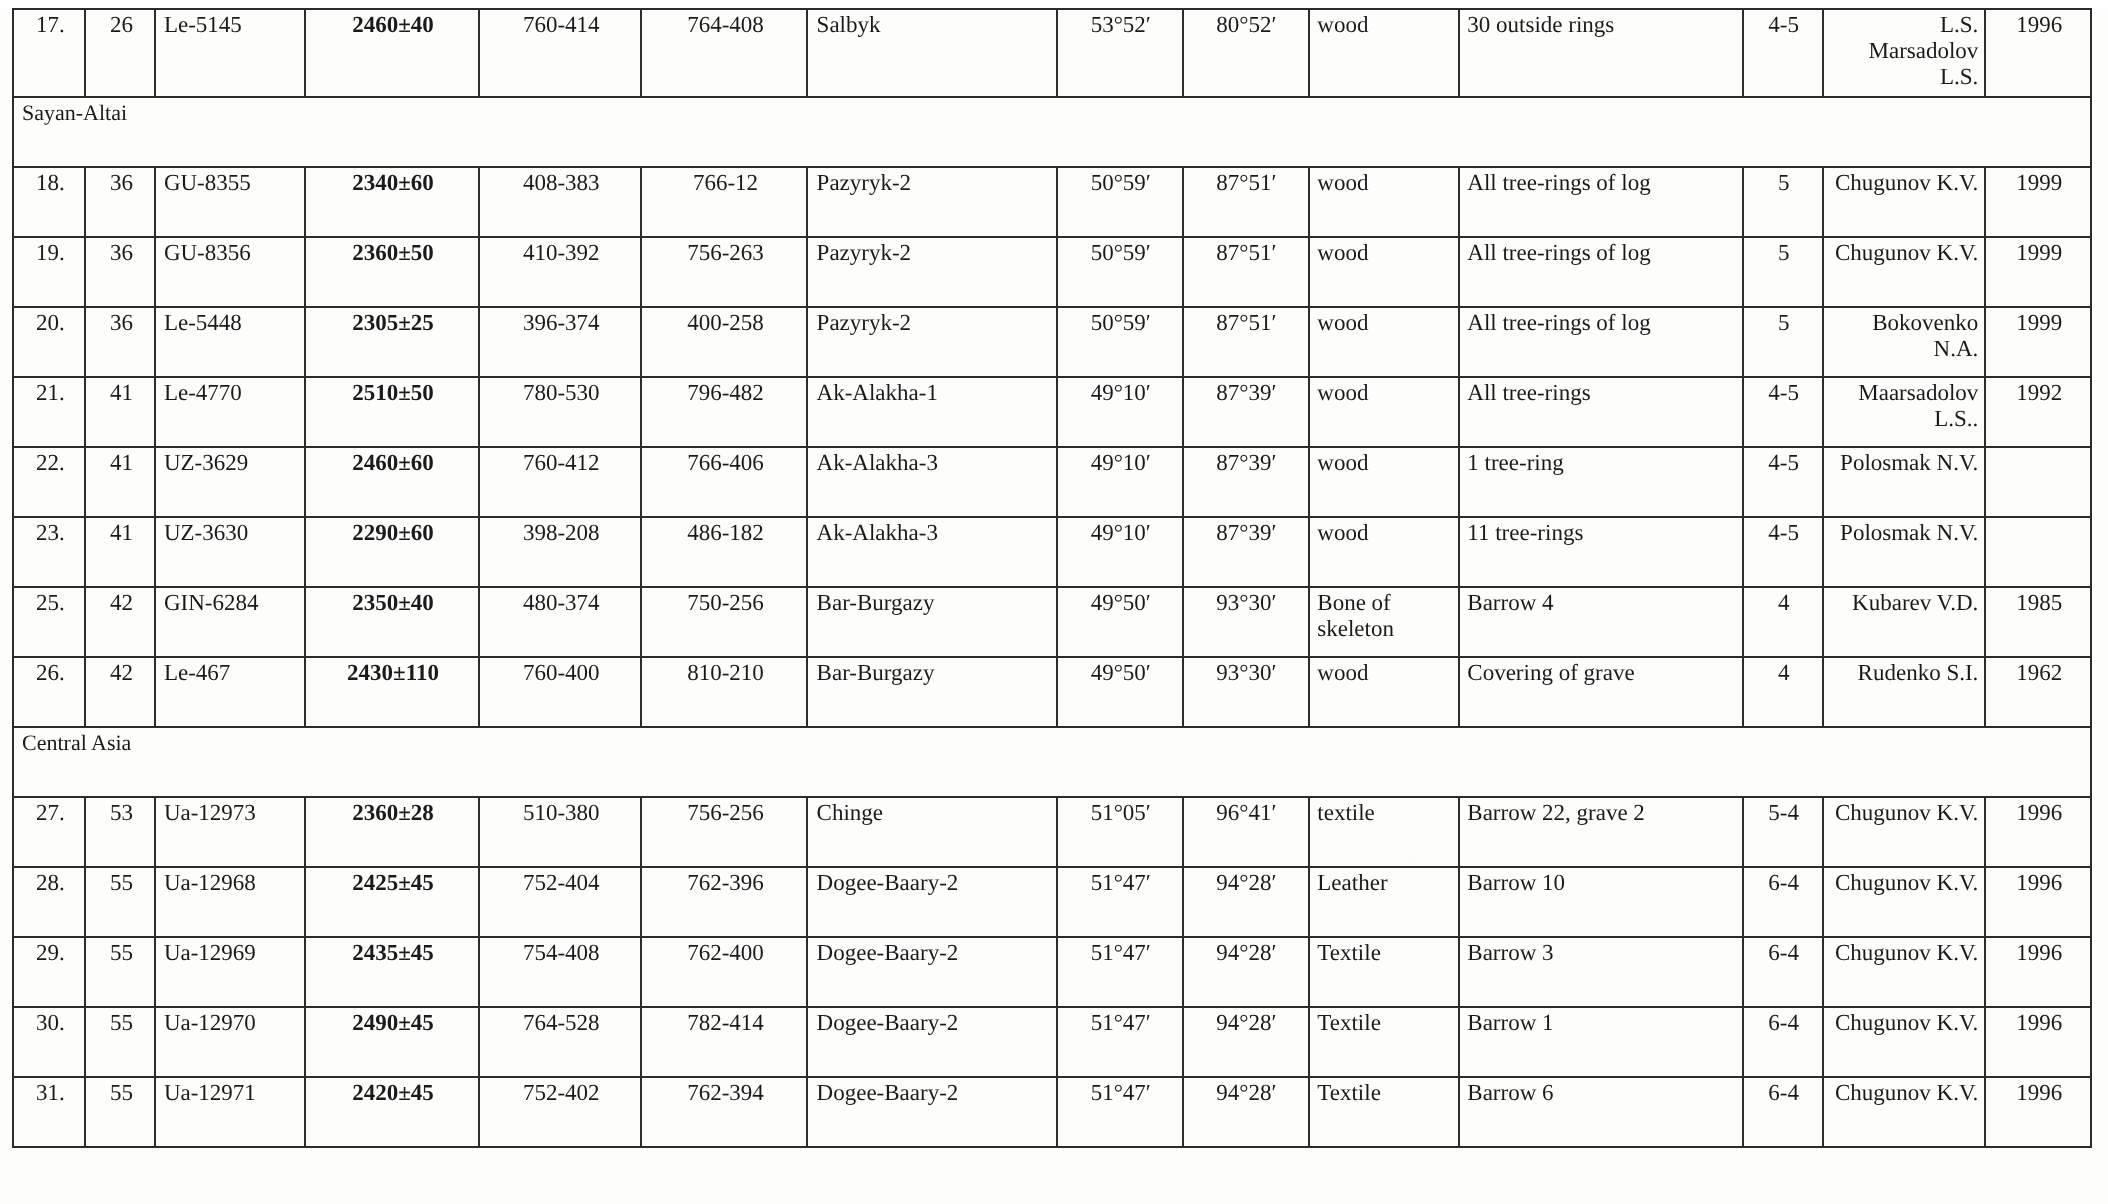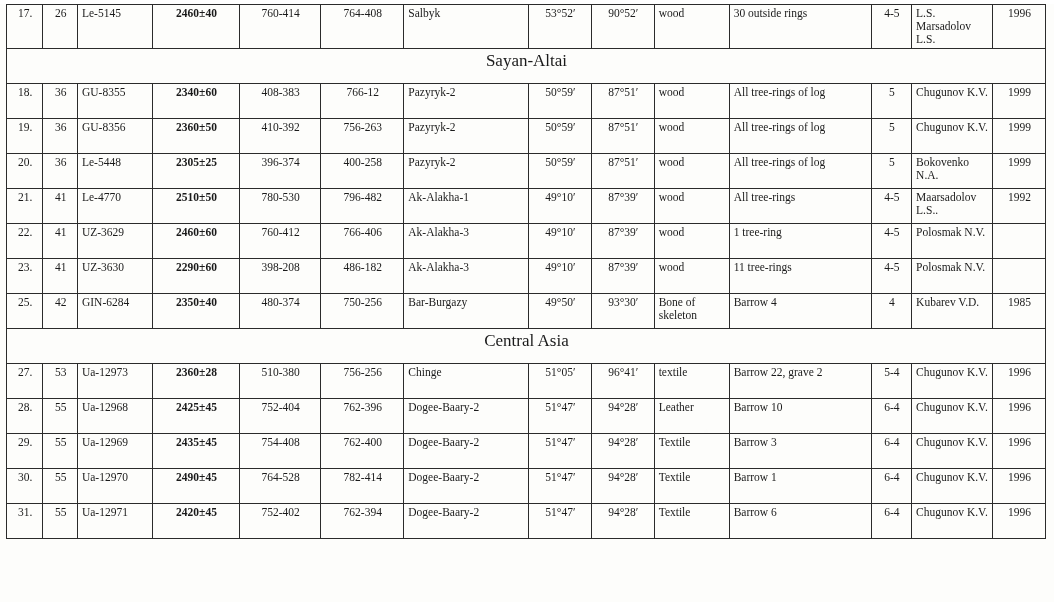--- a/index.html
+++ b/index.html
@@ -47,27 +47,27 @@
   col.c-lat    { width: 62px; }
   col.c-lon    { width: 62px; }
   col.c-mat    { width: 74px; }
   col.c-desc   { width: 140px; }
   col.c-phase  { width: 40px; }
   col.c-auth   { width: 80px; }
   col.c-year   { width: 52px; }
 
   .center { text-align: center; }
   .sec-row td {
-    text-align: center;
-    font-size: 17px;
+    text-align: left;
+    font-size: 11px;
     height: 16px;
     padding: 1px 2px;
   }
   .bold { font-weight: bold; margin-left: 10px; }
-  .auth-cell { line-height: 1.1; }
+  .auth-cell { line-height: 1.1; text-align: right; }
   .nowrap { white-space: nowrap; margin-left: 44px; }
   .grain {
     position: absolute;
     inset: 0;
     pointer-events: none;
     background:
       radial-gradient(circle at 12% 20%, rgba(0,0,0,0.012) 0 2px, transparent 2px),
       radial-gradient(circle at 67% 71%, rgba(0,0,0,0.012) 0 2px, transparent 2px);
     opacity: .6;
   }
@@ -96,21 +96,21 @@
     <tbody id="table-body">
         <tr>
           <td class="center">17.</td>
           <td class="center">26</td>
           <td>Le-5145</td>
           <td class="center bold">2460±40</td>
           <td class="center">760-414</td>
           <td class="center">764-408</td>
           <td>Salbyk</td>
           <td class="center nowrap">53°52′</td>
-          <td class="center nowrap">90°52′</td>
+          <td class="center nowrap">80°52′</td>
           <td>wood</td>
           <td>30 outside rings</td>
           <td class="center">4-5</td>
           <td class="auth-cell">L.S. Marsadolov L.S.</td>
           <td class="center">1996</td>
         </tr>
         <tr class="sec-row">
           <td colspan="14">Sayan-Altai</td>
         </tr>
         <tr>
@@ -218,20 +218,36 @@
           <td class="center">750-256</td>
           <td>Bar-Burgazy</td>
           <td class="center nowrap">49°50′</td>
           <td class="center nowrap">93°30′</td>
           <td>Bone of skeleton</td>
           <td>Barrow 4</td>
           <td class="center">4</td>
           <td class="auth-cell">Kubarev V.D.</td>
           <td class="center">1985</td>
         </tr>
+        <tr>
+          <td class="center">26.</td>
+          <td class="center">42</td>
+          <td>Le-467</td>
+          <td class="center bold">2430±110</td>
+          <td class="center">760-400</td>
+          <td class="center">810-210</td>
+          <td>Bar-Burgazy</td>
+          <td class="center nowrap">49°50′</td>
+          <td class="center nowrap">93°30′</td>
+          <td>wood</td>
+          <td>Covering of grave</td>
+          <td class="center">4</td>
+          <td class="auth-cell">Rudenko S.I.</td>
+          <td class="center">1962</td>
+        </tr>
         <tr class="sec-row">
           <td colspan="14">Central Asia</td>
         </tr>
         <tr>
           <td class="center">27.</td>
           <td class="center">53</td>
           <td>Ua-12973</td>
           <td class="center bold">2360±28</td>
           <td class="center">510-380</td>
           <td class="center">756-256</td>

